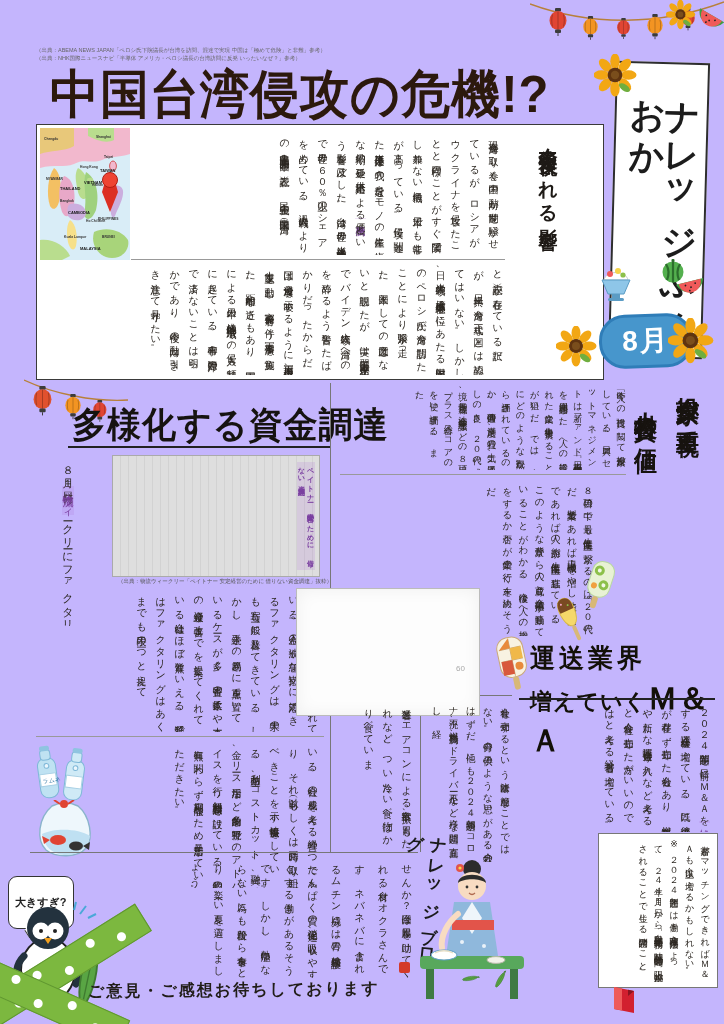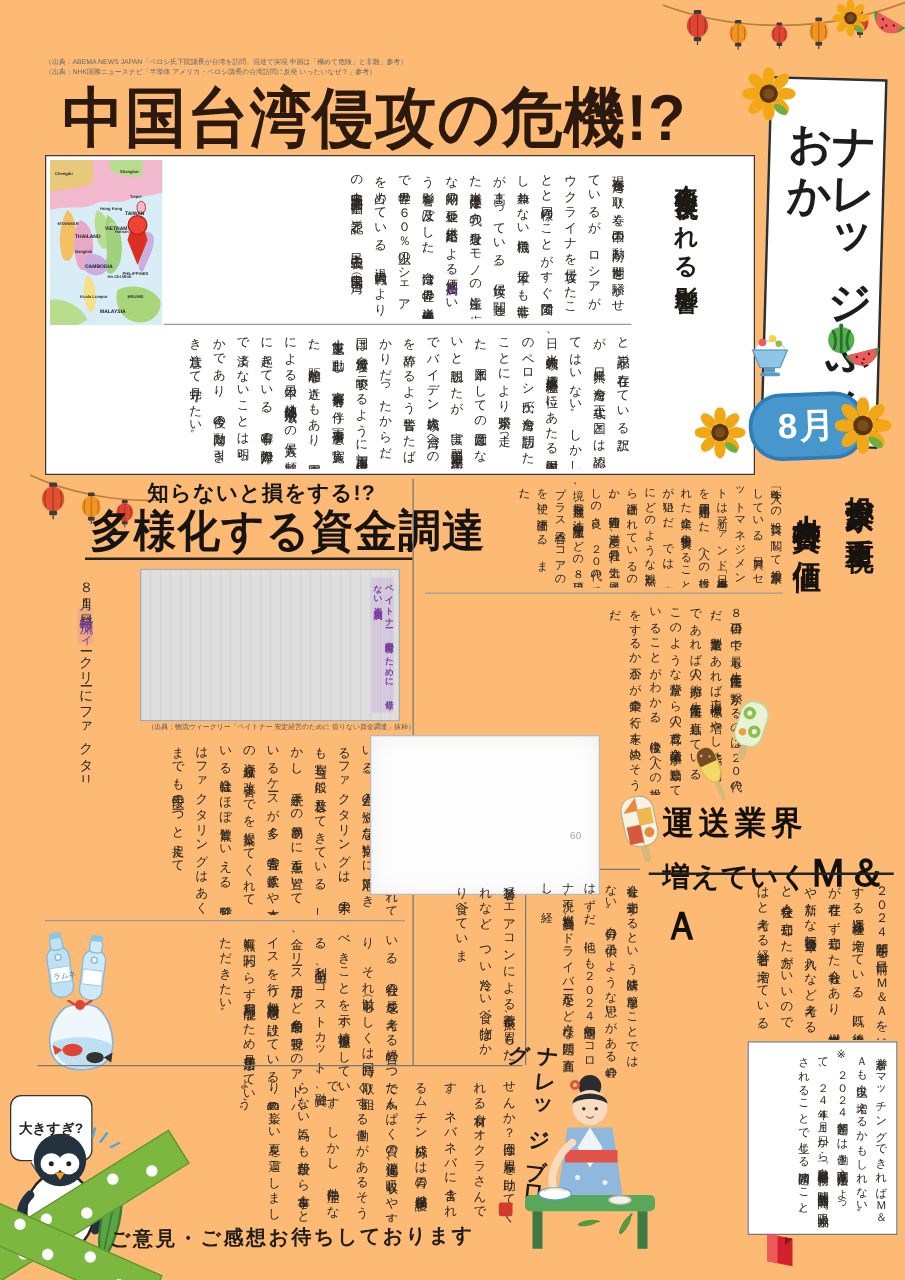--- a/index.html
+++ b/index.html
@@ -1,16 +1,16 @@
 <!DOCTYPE html>
 <html><head>
 <meta charset="utf-8">
 <style>
   html,body{margin:0;padding:0;background:#e8e6e0;}
-  .page{position:relative;width:724px;height:1024px;background:#fdba74;overflow:hidden;
+  .page{position:relative;width:724px;height:1024px;background:#c4b5fd;overflow:hidden;
         font-family:"Liberation Sans","DejaVu Sans",sans-serif;color:#26221d;}
   .abs{position:absolute;}
   .v{position:absolute;writing-mode:vertical-rl;text-orientation:upright;overflow:hidden;
      color:#2b2620;letter-spacing:1px;}
   .body-text{font-size:10px;line-height:1.9;font-weight:500;}
   .rule{position:absolute;background:#777;}
   .hl-purple{color:#7a3fa0;background:rgba(170,110,210,.18);}
   .box{position:absolute;border:1.6px solid #3a3a3a;background:#fff;}
   .headline-main{position:absolute;left:50px;top:62px;width:560px;font-size:49px;font-weight:900;
      color:#2c190d;letter-spacing:1px;transform:scaleY(1.06);white-space:nowrap;}
@@ -229,21 +229,20 @@
     <g color="#e0512e">
         <use href="#lantdef" transform="translate(8,8) scale(1.05)"></use>
       </g>
     <g color="#f39422">
         <use href="#lantdef" transform="translate(40,16) scale(.9)"></use>
       </g>
     <g color="#e04533">
         <use href="#lantdef" transform="translate(68,22) scale(.78)"></use>
       </g>
   </svg>
-  <div class="kicker">知らないと損をする!?</div>
   <div class="headline-2">多様化する資金調達</div>
   <div class="underline2"></div>
 
   <div class="v body-text" style="left:36px;top:458px;width:42px;height:168px;font-size:11px;"><span>８月１日発行</span><span class="hl-purple">物流ウィ</span><span>ークリーにファクタリ</span></div>
 
   <div class="inset1">
     <div class="v inset1-label hl-purple">ペイトナー 安定経営のために 借りない資金調達</div>
   </div>
   <div class="caption" style="left:118px;top:578px;">（出典：物流ウィークリー「ペイトナー 安定経営のために 借りない資金調達」抜粋）</div>
 

